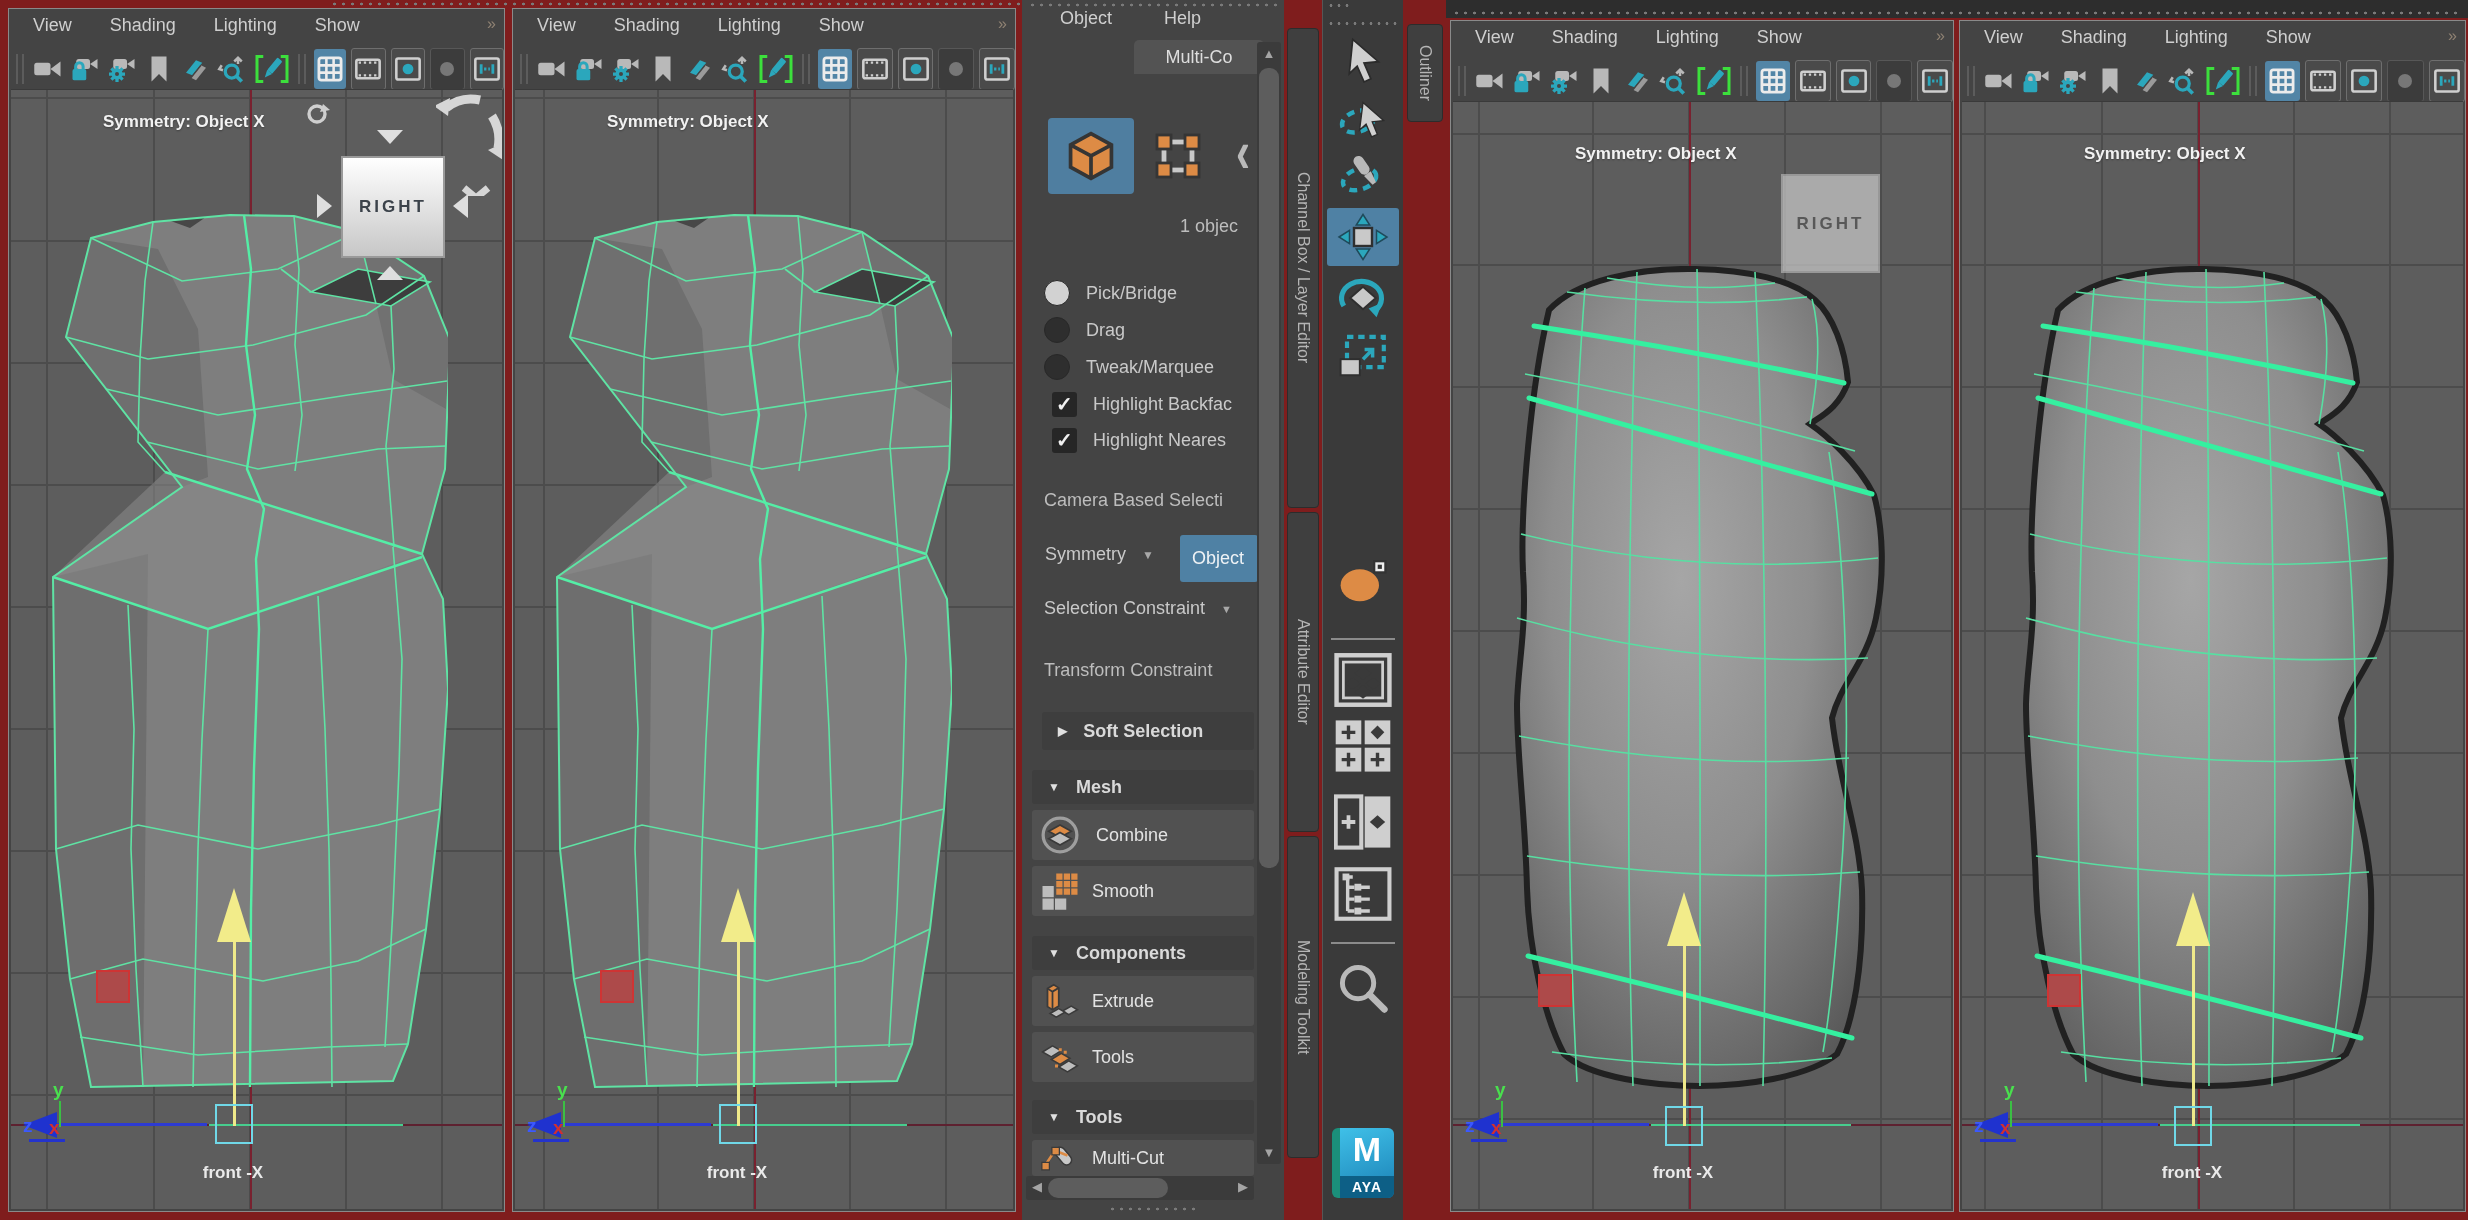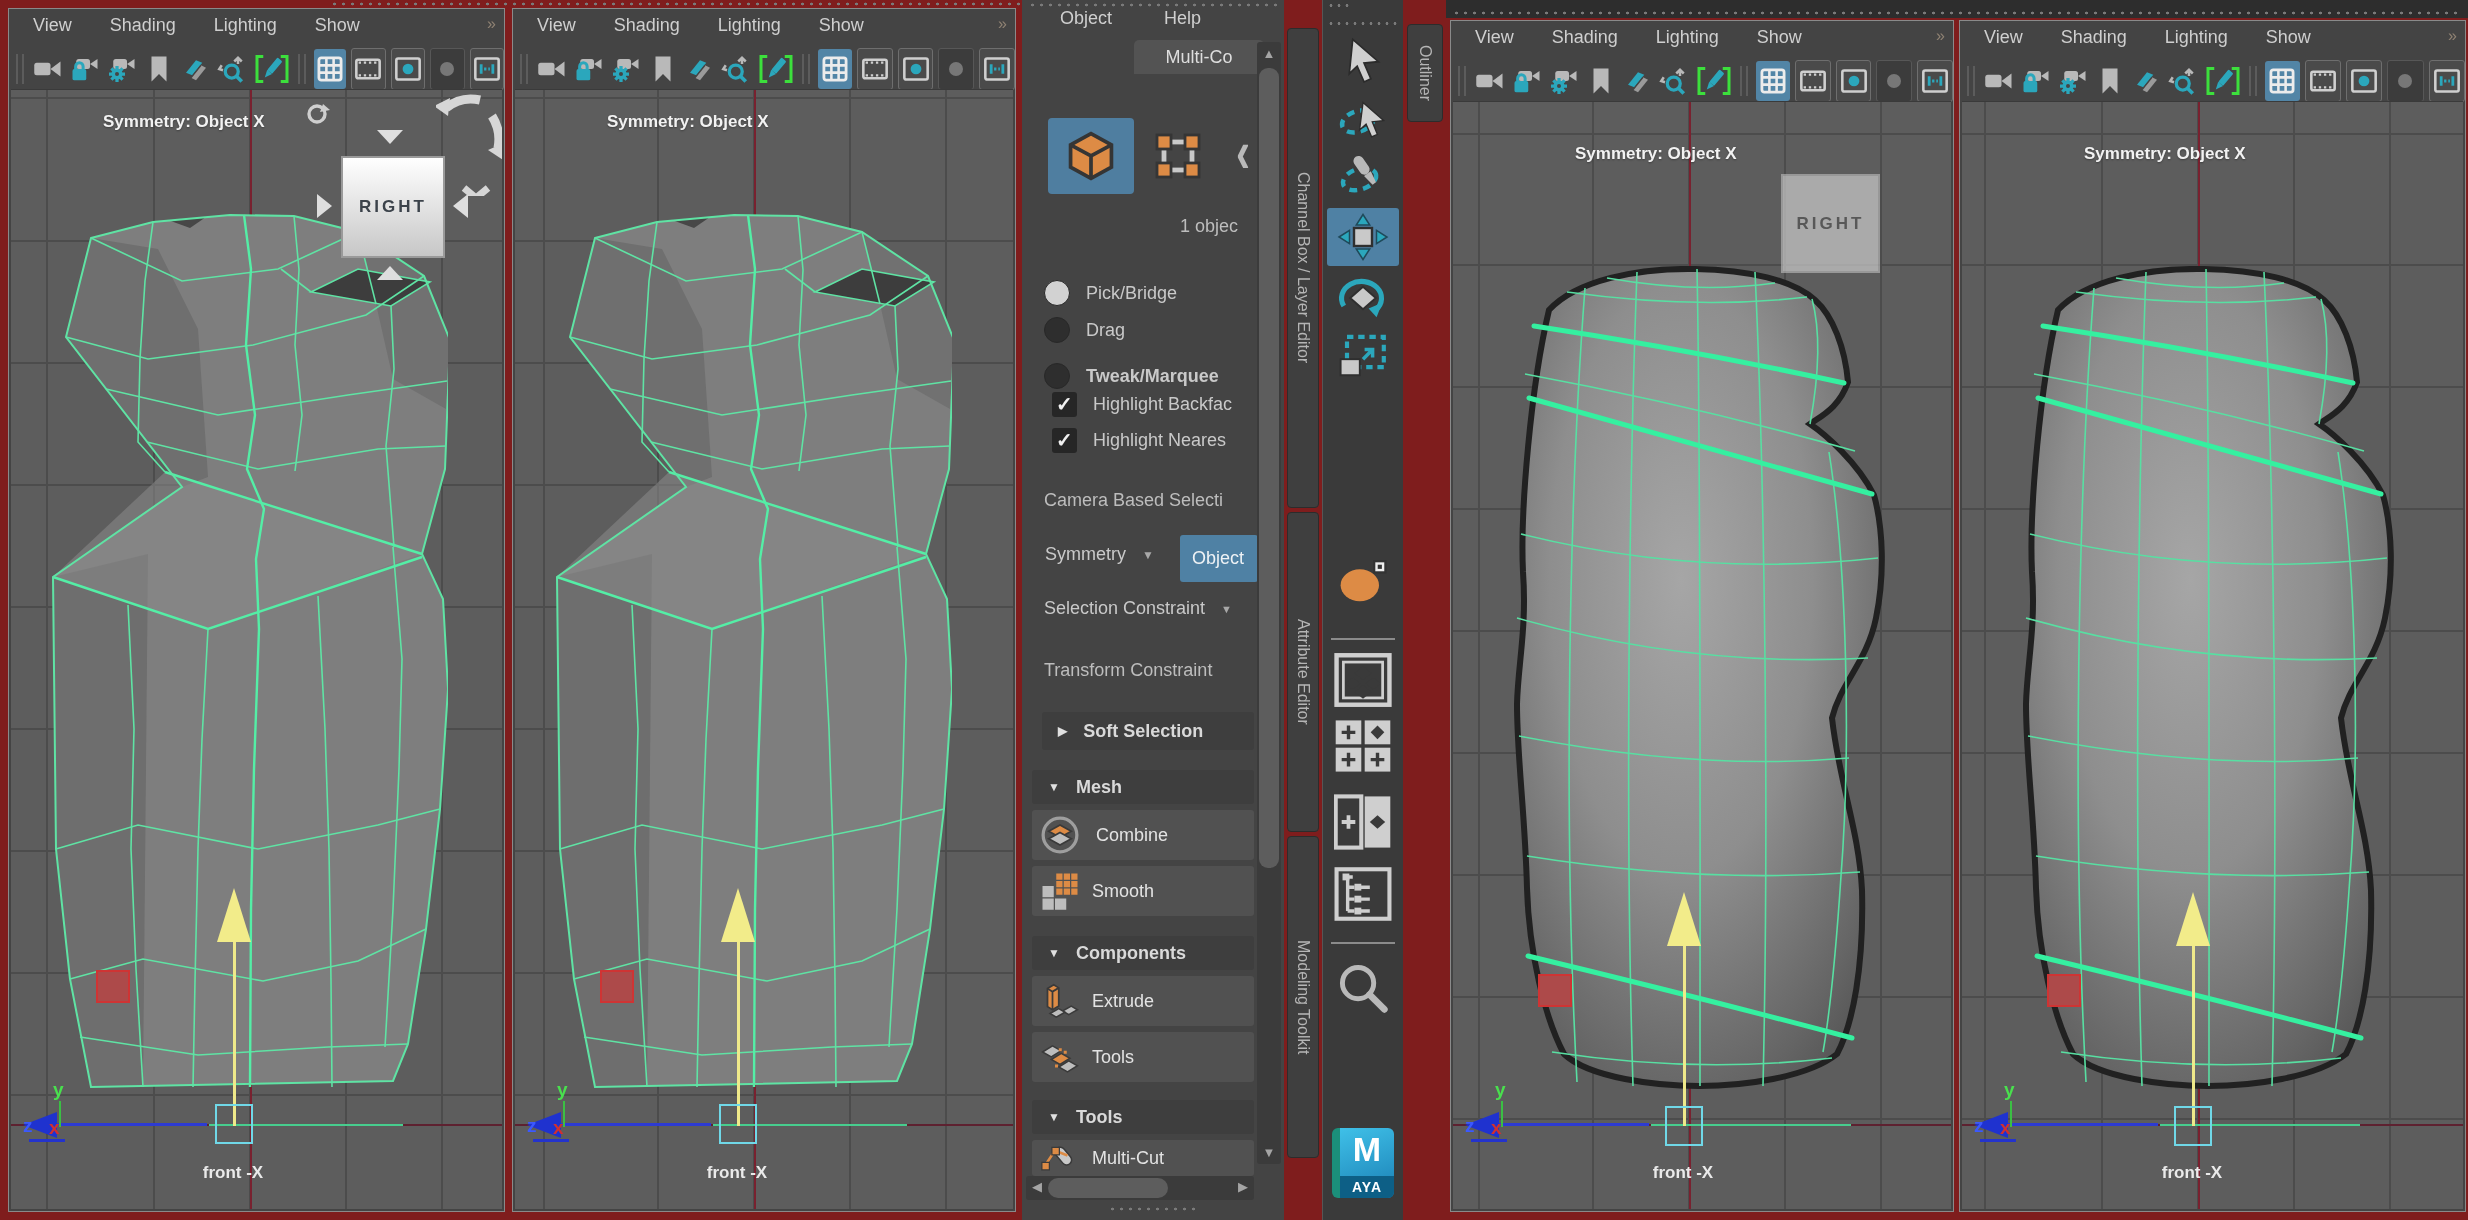--- a/index.html
+++ b/index.html
@@ -602,21 +602,21 @@
   <div class="tslabel" style="left:158px;top:216px;width:76px;">1 objec</div>
 
   <div class="tsrow" style="left:22px;top:280px;width:212px;">
     <span class="radio sel"></span>
     <span>Pick/Bridge</span>
   </div>
   <div class="tsrow" style="left:22px;top:317px;width:212px;">
     <span class="radio"></span>
     <span>Drag</span>
   </div>
-  <div class="tsrow" style="left:22px;top:363px;width:212px;font-weight:bold;">
+  <div class="tsrow" style="left:22px;top:354px;width:212px;">
     <span class="radio"></span>
     <span>Tweak/Marquee</span>
   </div>
   <div class="tsrow" style="left:30px;top:392px;width:208px;">
     <span class="chk">✓</span>
     <span>Highlight Backfac</span>
   </div>
   <div class="tsrow" style="left:30px;top:428px;width:208px;">
     <span class="chk">✓</span>
     <span>Highlight Neares</span>

